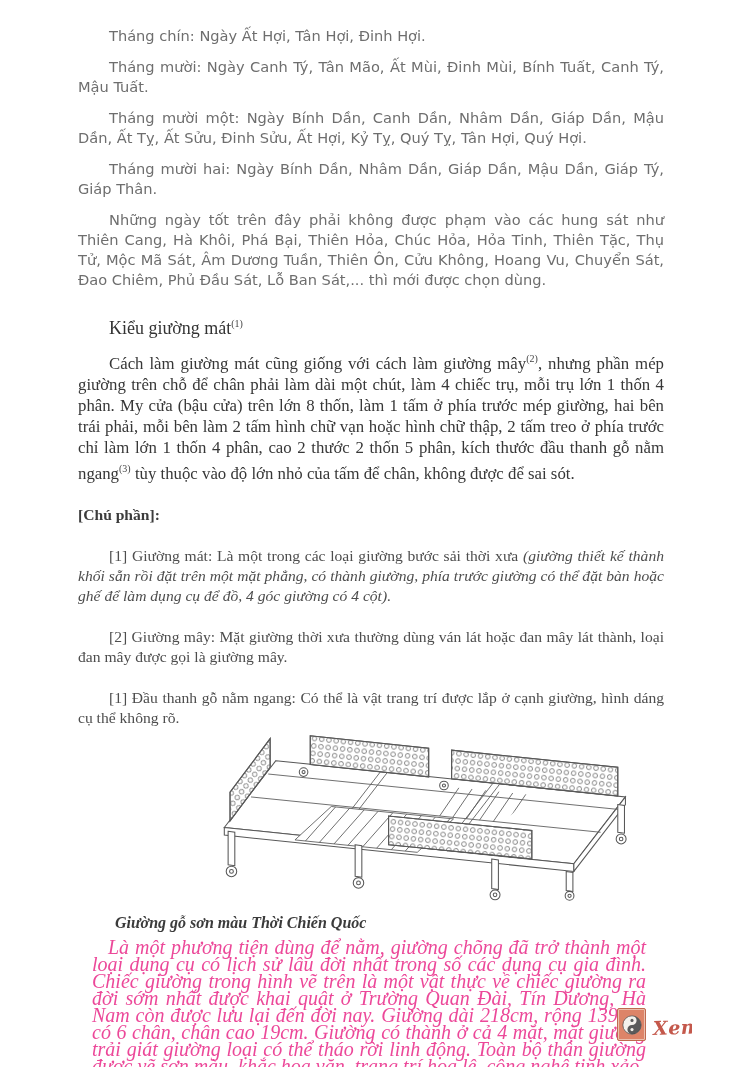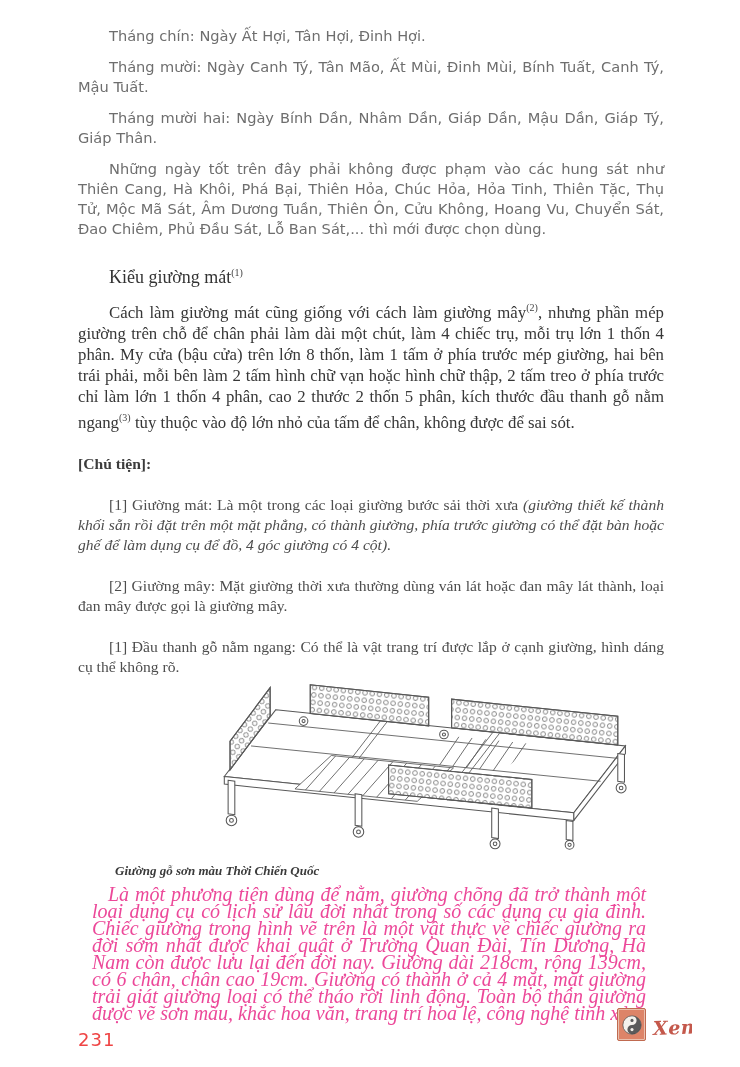--- a/index.html
+++ b/index.html
@@ -26,21 +26,21 @@
   .main-para { margin-top:9px; font-size:16.8px; line-height:21px; text-align:justify; text-indent:31px; color:#373737;font-family:Liberation Serif, serif; }
 
   
   .notes { margin-top:22px; font-size:15.6px; line-height:20px; color:#4d4d4d; }
   .notes-header { font-weight:600; color:#3c3c3c; }
   .note { margin-top:21px; text-indent:31px; text-align:justify; }
   .note .it { font-style:italic; }
 
   
   .figure-wrap { margin-top:4px; margin-left:128px; width:432px; }
-  .figure-caption { margin-top:12px; margin-left:37px; font-size:13px; font-weight:bold; font-style:italic; color:#3b3b3b; }
+  .figure-caption { margin-top:12px; margin-left:37px; font-size:16px; font-weight:bold; font-style:italic; color:#3b3b3b; }
   .figure-desc { margin:7px 18px 0 14px; font-size:20px; line-height:17px; font-style:italic; color:#ec4899; text-align:justify; text-indent:16px; }
 
   .page-number { margin-top:7px; text-align:left; font-size:18px; letter-spacing:1px; color:#ef4444; font-family:"DejaVu Sans", sans-serif; }
 
   
   .watermark { position:absolute; left:569px; top:1008px; display:flex; align-items:center; gap:7px; }
   .wm-icon {
     width:29px; height:33px; border-radius:2px;
     background:#dd8468; border:1px solid #c06a50;
     display:flex; align-items:center; justify-content:center;
@@ -55,30 +55,31 @@
 </style>
 </head>
 <body>
 
 <div class="page">
   <div class="content">
 
     <div class="top-block">
       <p>Tháng chín: Ngày Ất Hợi, Tân Hợi, Đinh Hợi.</p>
       <p>Tháng mười: Ngày Canh Tý, Tân Mão, Ất Mùi, Đinh Mùi, Bính Tuất, Canh Tý, Mậu Tuất.</p>
+      <p>Tháng mười một: Ngày Bính Dần, Canh Dần, Nhâm Dần, Giáp Dần, Mậu Dần, Ất Tỵ, Ất Sửu, Đinh Sửu, Ất Hợi, Kỷ Tỵ, Quý Tỵ, Tân Hợi, Quý Hợi.</p>
       <p>Tháng mười hai: Ngày Bính Dần, Nhâm Dần, Giáp Dần, Mậu Dần, Giáp Tý, Giáp Thân.</p>
       <p class="taboo">Những ngày tốt trên đây phải không được phạm vào các hung sát như Thiên Cang, Hà Khôi, Phá Bại, Thiên Hỏa, Chúc Hỏa, Hỏa Tinh, Thiên Tặc, Thụ Tử, Mộc Mã Sát, Âm Dương Tuần, Thiên Ôn, Cửu Không, Hoang Vu, Chuyển Sát, Đao Chiêm, Phủ Đầu Sát, Lỗ Ban Sát,... thì mới được chọn dùng.</p>
     </div>
 
     <h2 class="section-heading"><span>Kiểu giường mát</span><sup>(1)</sup></h2>
 
     <p class="main-para"><span>Cách làm giường mát cũng giống với cách làm giường mây</span><sup>(2)</sup><span>, nhưng phần mép giường trên chỗ để chân phải làm dài một chút, làm 4 chiếc trụ, mỗi trụ lớn 1 thốn 4 phân. My cửa (bậu cửa) trên lớn 8 thốn, làm 1 tấm ở phía trước mép giường, hai bên trái phải, mỗi bên làm 2 tấm hình chữ vạn hoặc hình chữ thập, 2 tấm treo ở phía trước chỉ làm lớn 1 thốn 4 phân, cao 2 thước 2 thốn 5 phân, kích thước đầu thanh gỗ nằm ngang</span><sup>(3)</sup><span> tùy thuộc vào độ lớn nhỏ của tấm để chân, không được để sai sót.</span></p>
 
     <div class="notes">
-      <div class="notes-header">[Chú tiện]:</div>
+      <div class="notes-header">[Chú phần]:</div>
       <p class="note"><span>[1] Giường mát: Là một trong các loại giường bước sải thời xưa </span><span class="it">(giường thiết kế thành khối sẵn rồi đặt trên một mặt phẳng, có thành giường, phía trước giường có thể đặt bàn hoặc ghế để làm dụng cụ để đồ, 4 góc giường có 4 cột).</span></p>
       <p class="note">[2] Giường mây: Mặt giường thời xưa thường dùng ván lát hoặc đan mây lát thành, loại đan mây được gọi là giường mây.</p>
       <p class="note">[1] Đầu thanh gỗ nằm ngang: Có thể là vật trang trí được lắp ở cạnh giường, hình dáng cụ thể không rõ.</p>
     </div>
 
     <div class="figure-wrap">
 
       <svg class="bed" viewBox="0 0 430 178" width="432" height="170">
         <defs>
           <pattern id="dotsA" width="7.6" height="7.8" patternUnits="userSpaceOnUse" patternTransform="rotate(6)">

